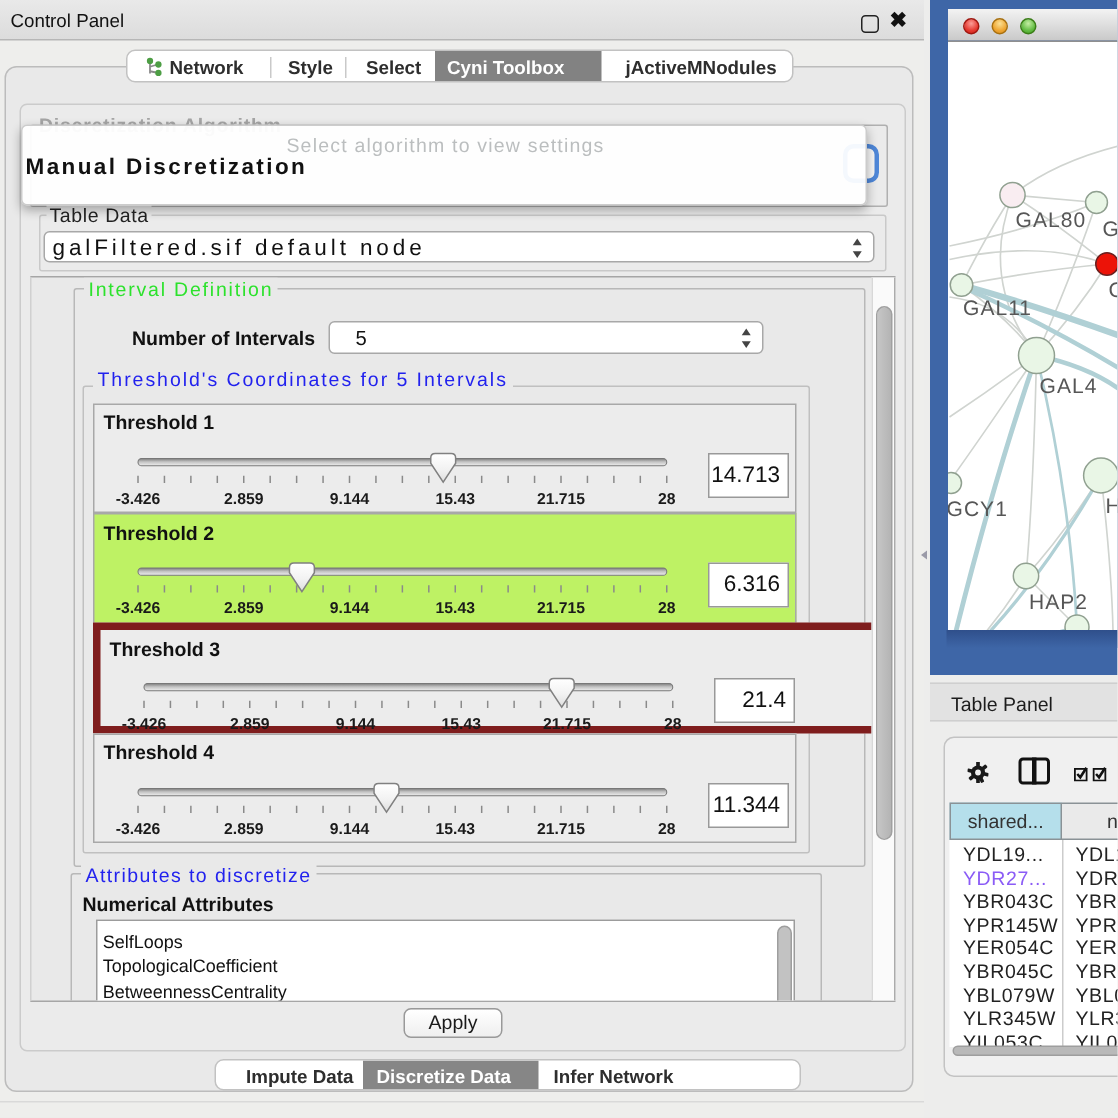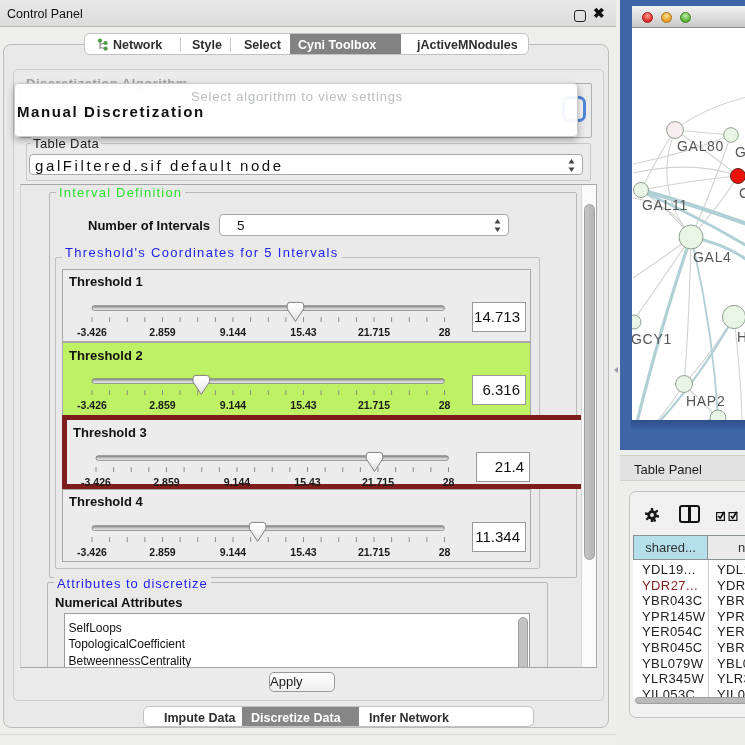--- a/index.html
+++ b/index.html
@@ -152,21 +152,21 @@
   <div class="abs" style="left:581px;top:185px;width:16px;height:482px;background:#fafafa;border-left:1px solid #d8d8d8;border-right:1px solid #ababab">
     <div class="abs" style="left:2px;top:19px;width:11px;height:356px;background:linear-gradient(90deg,#c6c6c6,#b4b4b4);border:1px solid #a0a0a0;border-radius:6px"></div>
   </div>
 
   <div class="abs" style="left:26px;top:76px;font-size:13px;font-weight:bold;color:#a5a5a5;letter-spacing:0.5px">Discretization Algorithm</div>
   <div class="abs" style="left:14px;top:83px;width:564px;height:54px;background:rgba(255,255,255,0.94);border:1px solid #cccccc;border-radius:4px;box-shadow:0 3px 7px rgba(0,0,0,0.32);font-size:13px">
     <div class="abs" style="left:2px;top:19px;font-weight:bold;color:#111;font-size:15px;letter-spacing:1.6px">Manual Discretization</div>
     <div class="abs" style="left:0;top:5px;width:564px;text-align:center;color:#bbbebf;font-size:13px;letter-spacing:0.8px">Select algorithm to view settings</div>
   </div>
 
-  <div class="abs" style="left:269px;top:671.5px;width:66px;height:20px;background:linear-gradient(#ffffff,#efefef);border:1px solid #999;border-radius:5px;font-size:13px;color:#1a1a1a;line-height:18px">Apply</div>
+  <div class="abs" style="left:269px;top:671.5px;width:66px;height:20px;background:linear-gradient(#ffffff,#efefef);border:1px solid #999;border-radius:5px;text-align:center;font-size:13px;color:#1a1a1a;line-height:18px">Apply</div>
 
   <div class="abs" style="left:143px;top:706px;width:391px;height:21px;background:#fff;border:1px solid #c2c2c2;border-radius:6px;overflow:hidden;font-size:12.5px;font-weight:bold;color:#2e2e2e">
     <div class="abs" style="left:20px;top:3.5px">Impute Data</div>
     <div class="abs" style="left:98px;top:0;width:117px;height:21px;background:#868686"></div>
     <div class="abs" style="left:107px;top:3.5px;color:#fff">Discretize Data</div>
     <div class="abs" style="left:225px;top:3.5px">Infer Network</div>
   </div>
 </div>
 
 <div class="abs" style="left:614px;top:367px;width:0;height:0;border-top:3px solid transparent;border-bottom:3px solid transparent;border-right:4px solid #9a9aa8"></div>
@@ -275,21 +275,21 @@
     <path d="M14.7 5 L16.7 7.2 L20.8 0.8" stroke="#111" stroke-width="1.7" fill="none"></path>
   </svg>
 
   <div class="abs" style="left:3px;top:43px;width:127px;height:163px;background:#fff">
     <div class="abs" style="left:0;top:0;width:75px;height:25px;background:#b5dfeb;border:1px solid #8a9296;text-align:center;font-size:13px;color:#333;line-height:24px">shared...</div>
     <div class="abs" style="left:75px;top:0;width:52px;height:25px;background:#eaeaea;border:1px solid #8a9296;border-left:none;font-size:13px;color:#333;line-height:24px">
         <span style="position:absolute;left:30px">n</span>
       </div>
     <div class="abs" style="left:9px;top:27.0px;font-size:13px;letter-spacing:0.4px;color:#222">YDL19...</div>
 <div class="abs" style="left:84px;top:27.0px;font-size:13px;letter-spacing:0.4px;color:#222">YDL1</div>
-<div class="abs" style="left:9px;top:42.6px;font-size:13px;letter-spacing:0.4px;color:#7f1d1d">YDR27...</div>
+<div class="abs" style="left:9px;top:42.6px;font-size:13px;letter-spacing:0.4px;color:#8b5cf6">YDR27...</div>
 <div class="abs" style="left:84px;top:42.6px;font-size:13px;letter-spacing:0.4px;color:#222">YDR2</div>
 <div class="abs" style="left:9px;top:58.2px;font-size:13px;letter-spacing:0.4px;color:#222">YBR043C</div>
 <div class="abs" style="left:84px;top:58.2px;font-size:13px;letter-spacing:0.4px;color:#222">YBR0</div>
 <div class="abs" style="left:9px;top:73.8px;font-size:13px;letter-spacing:0.4px;color:#222">YPR145W</div>
 <div class="abs" style="left:84px;top:73.8px;font-size:13px;letter-spacing:0.4px;color:#222">YPR1</div>
 <div class="abs" style="left:9px;top:89.39999999999999px;font-size:13px;letter-spacing:0.4px;color:#222">YER054C</div>
 <div class="abs" style="left:84px;top:89.39999999999999px;font-size:13px;letter-spacing:0.4px;color:#222">YER0</div>
 <div class="abs" style="left:9px;top:104.99999999999999px;font-size:13px;letter-spacing:0.4px;color:#222">YBR045C</div>
 <div class="abs" style="left:84px;top:104.99999999999999px;font-size:13px;letter-spacing:0.4px;color:#222">YBR0</div>
 <div class="abs" style="left:9px;top:120.59999999999998px;font-size:13px;letter-spacing:0.4px;color:#222">YBL079W</div>

